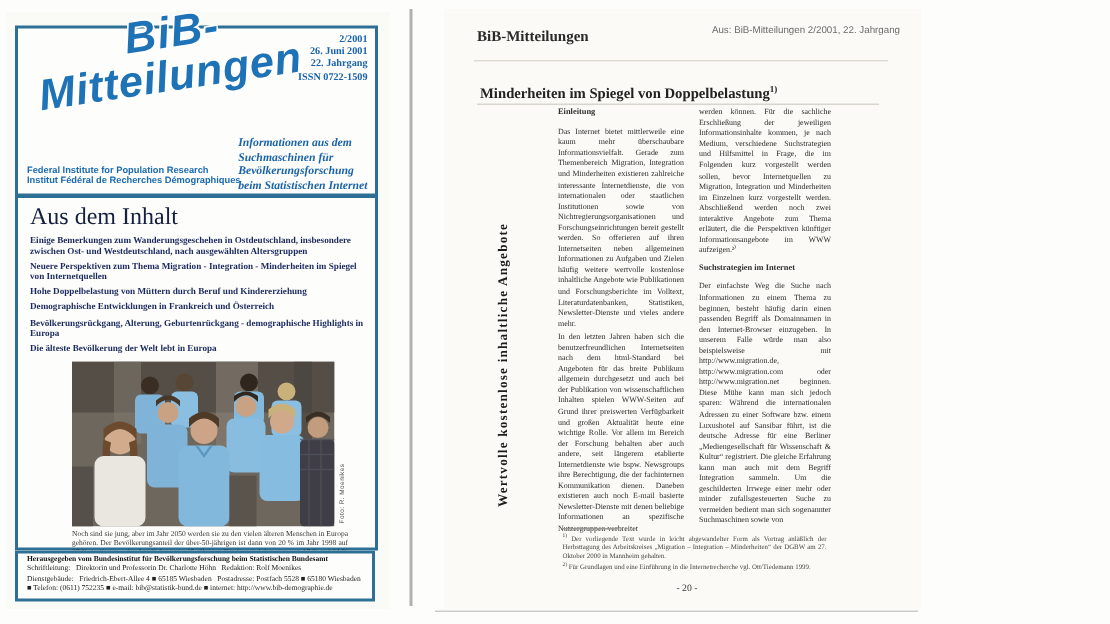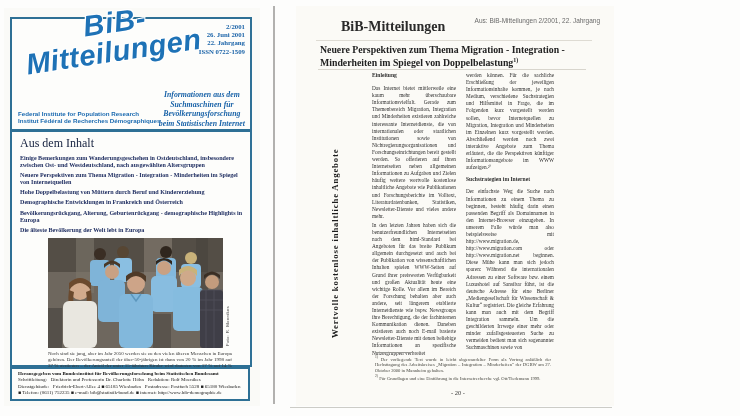--- a/index.html
+++ b/index.html
@@ -10,41 +10,41 @@
   .cover{position:absolute;left:4px;top:8px;width:256px;height:398px;background:#fafaf7;}
   .box{position:absolute;border:2px solid #2e7095;background:#fdfdfb;}
   .masthead{left:6px;top:9px;width:238px;height:110px;}
   .logo{position:absolute;left:8px;top:4px;transform:rotate(-8.5deg);transform-origin:0 0;
         color:#1e72b6;font-family:"Liberation Sans",sans-serif;font-weight:bold;font-style:italic;
         text-shadow:1px 1px 0 #fff,-1px -1px 0 #fff,1px -1px 0 #fff,-1px 1px 0 #fff;}
   .logo1{font-size:29px;line-height:26px;margin-left:62px;letter-spacing:1px;}
   .logo2{font-size:29px;line-height:26px;margin-top:3px;letter-spacing:0.5px;}
   .issue{position:absolute;right:5px;top:4px;text-align:right;color:#1a63a8;font-weight:bold;
          font-size:6.8px;line-height:8.2px;}
-  .subtitle{position:absolute;right:5px;top:71px;text-align:center;color:#1a63a8;font-weight:bold;
+  .subtitle{position:absolute;right:5px;top:71px;text-align:left;color:#1a63a8;font-weight:bold;
             font-style:italic;font-size:7.8px;line-height:9.6px;}
   .inst{position:absolute;left:6px;bottom:4px;color:#1b6ab0;font-weight:bold;
         font-family:"Liberation Sans",sans-serif;font-size:6.2px;line-height:7.6px;}
   .contents-box{left:6px;top:122px;width:238px;height:233px;padding:0;}
-  .toc-head{margin:4px 0 4px 8px;font-size:12px;color:#14203e;}
+  .toc-head{margin:4px 0 4px 8px;font-size:16px;color:#14203e;}
   .toc-item{margin:0 7px 3.5px 8px;font-size:6.1px;line-height:6.8px;font-weight:bold;color:#1b2a5e;}
   .photo-row{position:relative;margin:4px 0 0 36px;width:175px;height:110px;}
   .photo-row svg{display:block;}
   .credit{position:absolute;left:177px;bottom:2px;height:60px;font-size:4.3px;color:#444;
           font-family:"Liberation Sans",sans-serif;letter-spacing:0.3px;}
   .caption{margin:3px 7px 0 36px;width:184px;font-size:5px;line-height:6.2px;color:#333;
            text-align:justify;}
   .imprint{left:6px;top:359px;width:240px;height:34px;padding:2px 6px;box-sizing:border-box;}
   .imp{font-size:5px;line-height:6.3px;color:#222;white-space:pre-wrap;}
   .imp.b{font-weight:bold;color:#111;}
   
   .divider{position:absolute;left:273px;top:6px;width:2px;height:398px;background:#b2b1af;}
   
   .article{position:absolute;left:296px;top:6px;width:318px;height:400px;background:#fbfaf6;color:#2b2b2b;}
-  .hdr-left{position:absolute;left:22px;top:13px;font-size:14px;font-weight:bold;color:#2a2a2a;margin-left:23px;}
+  .hdr-left{position:absolute;left:22px;top:13px;font-size:10px;font-weight:bold;color:#2a2a2a;}
   .hdr-right{position:absolute;left:134px;top:11px;width:170px;text-align:right;font-size:6.5px;
              color:#6a6a6a;font-family:"Liberation Sans",sans-serif;}
   .rule1{position:absolute;left:20px;top:34px;width:276px;height:1px;background:#dedbd3;}
   .title{position:absolute;left:24px;top:38px;width:276px;font-size:9.8px;line-height:11px;
          font-weight:bold;color:#222;}
   .title sup{font-size:6px;}
   .rule2{position:absolute;left:22px;top:63px;width:268px;height:1px;background:#d8d5cd;}
   .sidebar-v{position:absolute;left:34px;top:142px;height:190px;font-size:8.8px;font-weight:bold;
              color:#1c1c1c;letter-spacing:0.8px;text-align:center;}
   .col{position:absolute;top:66px;font-size:5.3px;line-height:7.1px;text-align:justify;color:#2e2e2e;}
@@ -161,21 +161,21 @@
   </div>
 
   <div class="divider"></div>
 
   <div class="article">
     <div class="hdr-left">BiB-Mitteilungen</div>
     <div class="hdr-right">Aus: BiB-Mitteilungen 2/2001, 22. Jahrgang</div>
     <div class="rule1"></div>
 
     <div class="title">
-      <span>Neuere Perspektiven zum Thema Migration - Integration -</span><br>
+      <br>
       <span>Minderheiten im Spiegel von Doppelbelastung</span><sup>1)</sup>
     </div>
     <div class="rule2"></div>
 
     <div class="sidebar-v v-text">Wertvolle kostenlose inhaltliche Angebote</div>
 
     <div class="col col1">
       <div class="col-h">Einleitung</div>
       <p>Das Internet bietet mittlerweile eine kaum mehr überschaubare Informationsvielfalt. Gerade zum Themenbereich Migration, Integration und Minderheiten existieren zahlreiche interessante Internetdienste, die von internationalen oder staatlichen Institutionen sowie von Nichtregierungsorganisationen und Forschungseinrichtungen bereit gestellt werden. So offerieren auf ihren Internetseiten neben allgemeinen Informationen zu Aufgaben und Zielen häufig weitere wertvolle kostenlose inhaltliche Angebote wie Publikationen und Forschungsberichte im Volltext, Literaturdatenbanken, Statistiken, Newsletter-Dienste und vieles andere mehr.</p>
       <p>In den letzten Jahren haben sich die benutzerfreundlichen Internetseiten nach dem html-Standard bei Angeboten für das breite Publikum allgemein durchgesetzt und auch bei der Publikation von wissenschaftlichen Inhalten spielen WWW-Seiten auf Grund ihrer preiswerten Verfügbarkeit und großen Aktualität heute eine wichtige Rolle. Vor allem im Bereich der Forschung behalten aber auch andere, seit längerem etablierte Internetdienste wie bspw. Newsgroups ihre Berechtigung, die der fachinternen Kommunikation dienen. Daneben existieren auch noch E-mail basierte Newsletter-Dienste mit denen beliebige Informationen an spezifische Nutzergruppen verbreitet</p>

